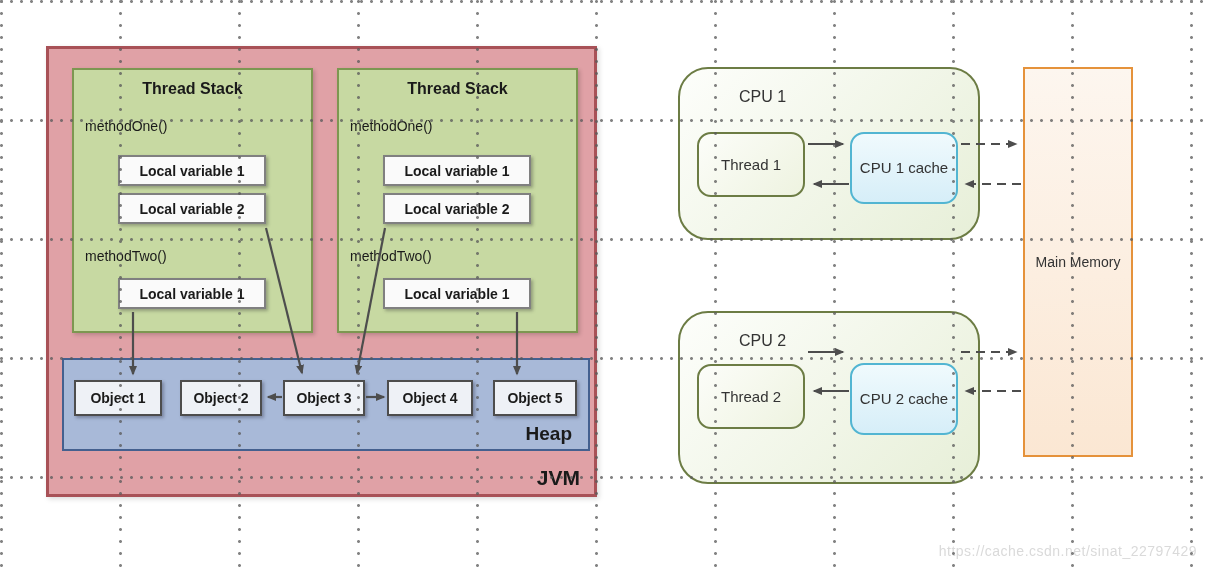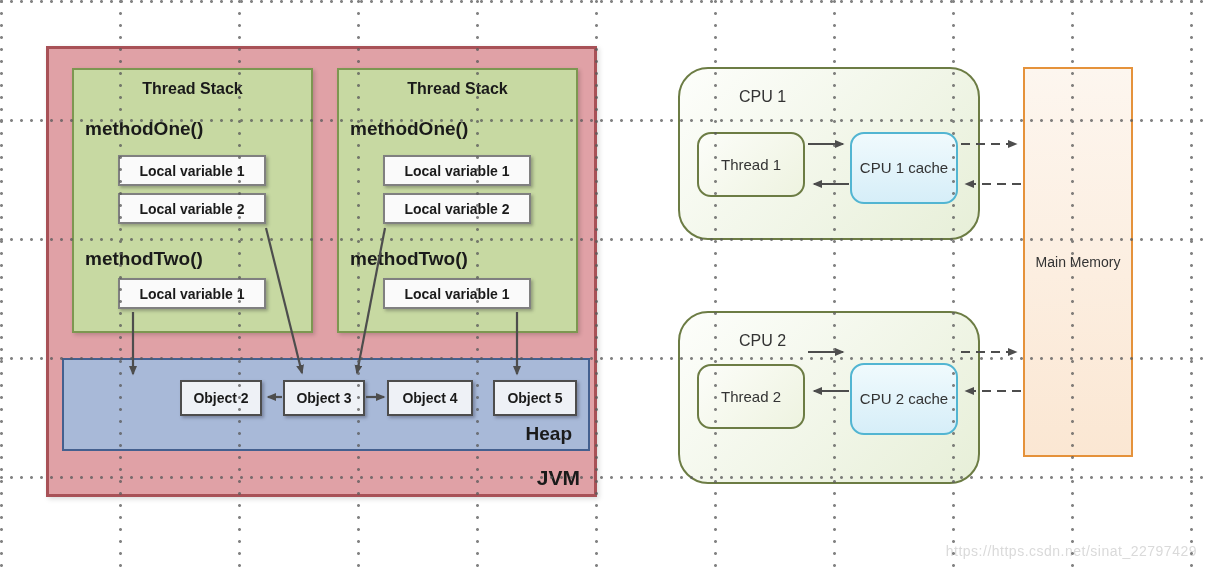--- a/index.html
+++ b/index.html
@@ -26,21 +26,21 @@
   .stack{
     top:19px;width:241px;height:265px;
     background:var(--stack_fill,#c7d9a2);border:2px solid var(--stack_border,#7d9751);
     box-shadow:2px 2px 4px rgba(0,0,0,.18);
   }
   .stack-1{left:23px;} .stack-2{left:288px;}
   .stack-title{
     left:0;top:10px;width:100%;text-align:center;
     font-size:16px;font-weight:bold;color:var(--text,#1a1a1a);
   }
-  .method-label{left:11px;font-size:19px;font-weight:bold;color:var(--text,#1a1a1a);}
+  .method-label{left:11px;font-size:14px;font-weight:normal;color:var(--text,#1a1a1a);}
   .m1{top:48px;} .m2{top:178px;}
   .var-box{
     left:44px;width:148px;height:31px;
     background:var(--var_fill,#fafafa);border:2px solid var(--var_border,#808080);
     box-shadow:2px 2px 3px rgba(50,50,50,.35);
     display:flex;align-items:center;justify-content:center;
     font-size:14px;font-weight:bold;color:var(--text,#1a1a1a);
   }
   .v1{top:85px;} .v2{top:123px;} .v3{top:208px;}
 
@@ -116,20 +116,21 @@
     <div class="abs stack stack-2">
       <div class="abs stack-title">Thread Stack</div>
       <div class="abs method-label m1">methodOne()</div>
       <div class="abs var-box v1">Local variable 1</div>
       <div class="abs var-box v2">Local variable 2</div>
       <div class="abs method-label m2">methodTwo()</div>
       <div class="abs var-box v3">Local variable 1</div>
     </div>
 
     <div class="abs heap">
+      <div class="abs heap-object o1">Object 1</div>
       <div class="abs heap-object o2">Object 2</div>
       <div class="abs heap-object o3">Object 3</div>
       <div class="abs heap-object o4">Object 4</div>
       <div class="abs heap-object o5">Object 5</div>
       <div class="abs heap-label">Heap</div>
     </div>
 
     <div class="abs jvm-label">JVM</div>
   </div>
 
@@ -166,16 +167,16 @@
     <line x1="849" y1="184" x2="814" y2="184" stroke="#4d4d4d" stroke-width="2.2" marker-end="url(#ah)"></line>
     <line x1="808" y1="352" x2="843" y2="352" stroke="#4d4d4d" stroke-width="2.2" marker-end="url(#ah)"></line>
     <line x1="849" y1="391" x2="814" y2="391" stroke="#4d4d4d" stroke-width="2.2" marker-end="url(#ah)"></line>
 
     <line x1="961" y1="144" x2="1016" y2="144" stroke="#4d4d4d" stroke-width="2.2" stroke-dasharray="9 6" marker-end="url(#ah)"></line>
     <line x1="1021" y1="184" x2="966" y2="184" stroke="#4d4d4d" stroke-width="2.2" stroke-dasharray="9 6" marker-end="url(#ah)"></line>
     <line x1="961" y1="352" x2="1016" y2="352" stroke="#4d4d4d" stroke-width="2.2" stroke-dasharray="9 6" marker-end="url(#ah)"></line>
     <line x1="1021" y1="391" x2="966" y2="391" stroke="#4d4d4d" stroke-width="2.2" stroke-dasharray="9 6" marker-end="url(#ah)"></line>
   </svg>
 
-  <div class="abs watermark">https://https.csdn.net/sinat_22797429</div>
+  <div class="abs watermark">https://cache.csdn.net/sinat_22797429</div>
 
   <div class="grid-overlay"></div>
 </div>
 
 </body></html>

